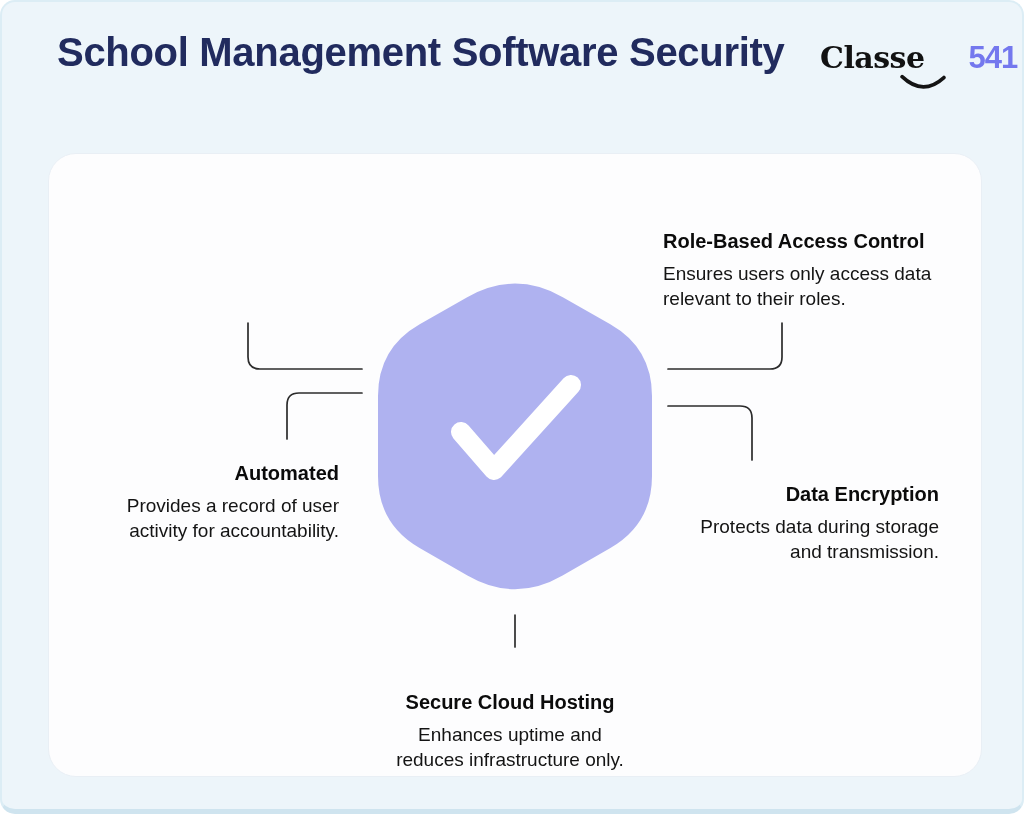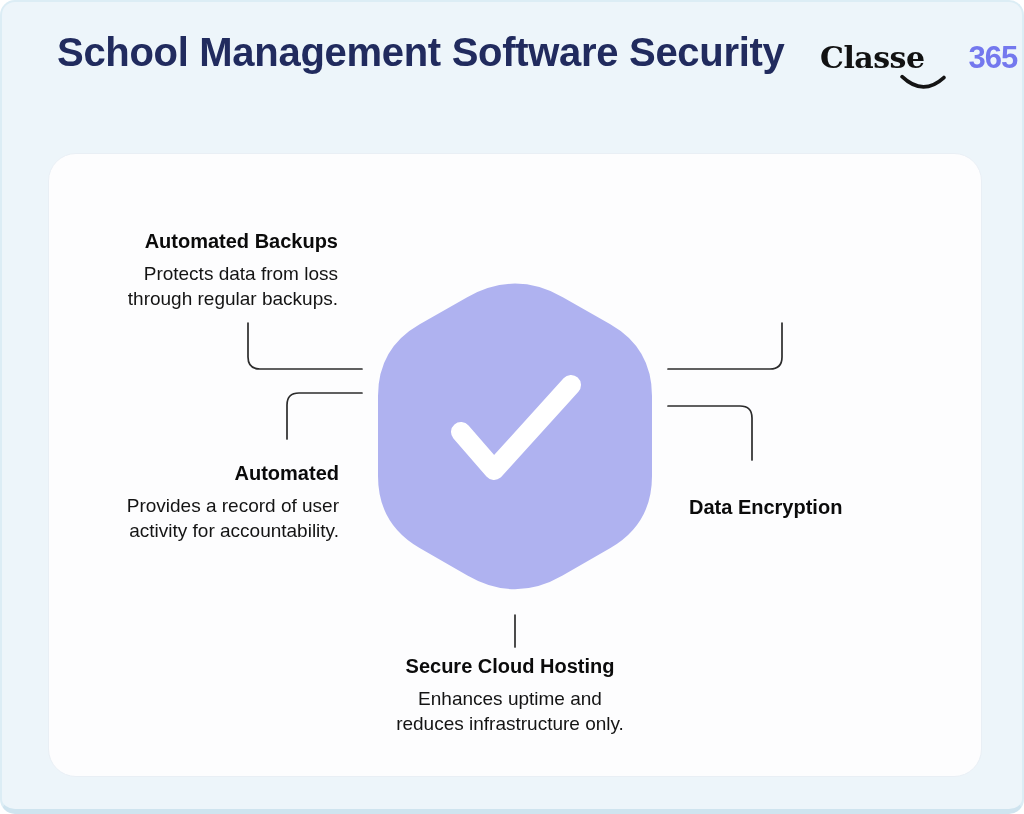--- a/index.html
+++ b/index.html
@@ -23,34 +23,34 @@
     position:absolute;left:46px;top:151px;width:934px;height:624px;box-sizing:border-box;
     background:#fdfdfe;border:1px solid #e9eff5;border-radius:28px;
   }
   .overlay{position:absolute;left:0;top:0;width:1024px;height:814px;pointer-events:none;}
   .feature{position:absolute;color:#141414;}
   .feature h3{margin:0 0 8px 0;font-size:20px;line-height:24px;font-weight:700;color:#0b0b0b;}
   .feature p{margin:0;font-size:19px;line-height:25px;}
   .f-automated{right:684px;top:227px;width:250px;text-align:right;}
   .f-rbac{left:661px;top:227px;width:276px;text-align:left;}
   .f-auditing{right:683px;top:459px;width:265px;text-align:right;}
-  .f-encryption{left:687px;top:493px;width:250px;text-align:left;}
-  .f-hosting{left:392px;top:652px;width:232px;text-align:center;}
+  .f-encryption{left:687px;top:480px;width:250px;text-align:right;}
+  .f-hosting{left:392px;top:688px;width:232px;text-align:center;}
 </style>
 </head>
 <body>
 
 <div class="canvas">
 
   <h1 class="title">School Management Software Security</h1>
 
   <div class="logo">
     <div class="logo-row">
       <span class="logo-brand">Classe</span>
-        <span class="logo-num">365</span>
+        <span class="logo-num">541</span>
     </div>
     <svg class="logo-smile" viewBox="0 0 52 22">
       <path d="M3,4 Q26,26 49,5" fill="none" stroke="#141414" stroke-width="4" stroke-linecap="round"></path>
     </svg>
   </div>
 
   <div class="panel"></div>
 
   <svg class="overlay" viewBox="0 0 1024 814">
 
@@ -61,33 +61,34 @@
       <path d="M666,404 L738,404 Q750,404 750,416 L750,458"></path>
       <path d="M513,613 L513,645"></path>
     </g>
 
     <path fill="#afb2f0" d="M465.2,295.2 Q513,268 560.8,295.2 L608.3,322.2 Q650,346 650,394 L650,474
          Q650,522 608.4,546 L560.6,573.5 Q513,601 465.4,573.5 L417.6,546
          Q376,522 376,474 L376,394 Q376,346 417.7,322.2 Z"></path>
     <path d="M459,430 L492,468 L569,383" fill="none" stroke="#ffffff" stroke-width="20" stroke-linecap="round" stroke-linejoin="round"></path>
   </svg>
 
-  <div class="feature f-automated">
-    <h3>Automated Backups</h3>
-    <p>Protects data from loss through regular backups.</p>
+
+  <div class="feature f-rbac">
+    <h3>Role-Based Access Control</h3>
+    <p>Ensures users only access data relevant to their roles.</p>
   </div>
-
 
   <div class="feature f-auditing">
     <h3>Automated</h3>
     <p>Provides a record of user activity for accountability.</p>
   </div>
 
   <div class="feature f-encryption">
     <h3>Data Encryption</h3>
+    <p>Protects data during storage and transmission.</p>
   </div>
 
   <div class="feature f-hosting">
     <h3>Secure Cloud Hosting</h3>
     <p>Enhances uptime and reduces infrastructure only.</p>
   </div>
 
 </div>
 
 </body></html>

